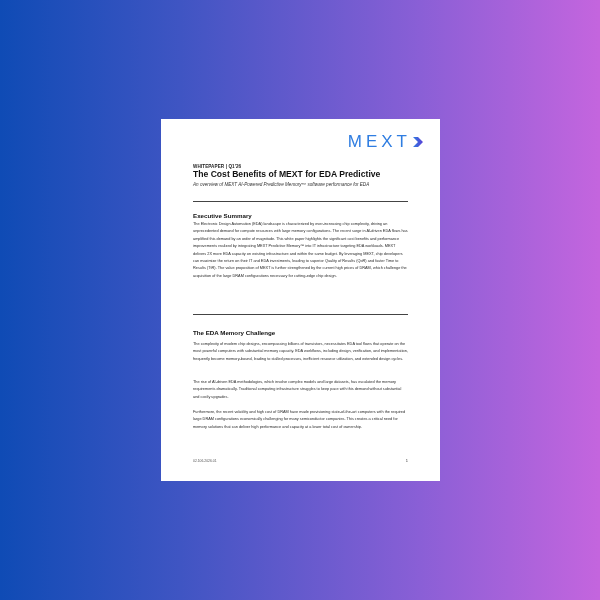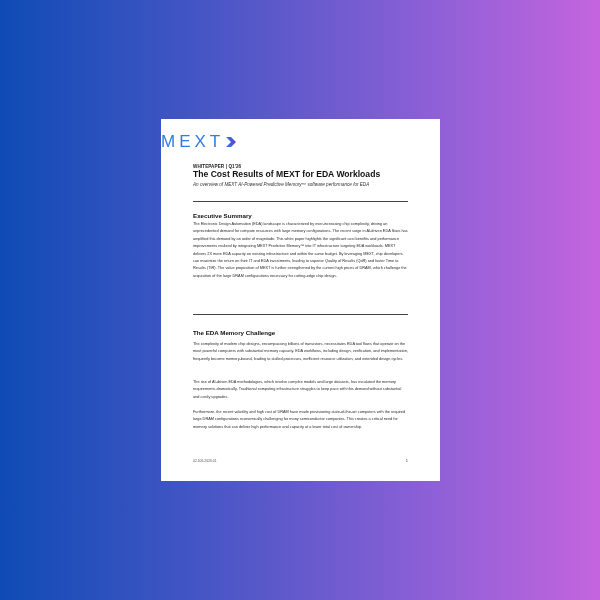--- a/index.html
+++ b/index.html
@@ -21,23 +21,23 @@
       width: 279px;
       height: 362px;
       background: #ffffff;
       box-sizing: border-box;
       padding: 0 32px;
       color: #1a1a1a;
     }
     .logo {
       position: absolute;
       left: 0;
-      right: 8px;
+      right: 16px;
       top: 13px;
-      text-align: left;
+      text-align: right;
       height: 20px;
     }
     .logo-text {
       font-family: "Liberation Sans", sans-serif;
       font-size: 17px;
       letter-spacing: 4px;
       color: #2f7de1;
       font-weight: normal;
       vertical-align: middle;
     }
@@ -133,21 +133,21 @@
         <linearGradient id="chevGrad" x1="0" y1="0" x2="1" y2="0">
           <stop offset="0%" stop-color="#2f7de1"></stop>
           <stop offset="100%" stop-color="#5a3fd6"></stop>
         </linearGradient>
       </defs>
       <polygon points="1,1 6,1 11,6 6,11 1,11 6,6" fill="url(#chevGrad)"></polygon>
     </svg>
   </div>
 
   <div class="kicker">WHITEPAPER | Q1'26</div>
-  <div class="title">The Cost Results of MEXT for EDA Workloads</div>
+  <div class="title">The Cost Benefits of MEXT for EDA Predictive</div>
   <div class="subtitle">An overview of MEXT AI-Powered Predictive Memory™ software performance for EDA</div>
 
   <div class="rule rule-1"></div>
 
   <div class="section-heading h-exec">Executive Summary</div>
   <div class="para p-exec">The Electronic Design Automation (EDA) landscape is characterized by ever-increasing chip complexity, driving an unprecedented demand for compute resources with large memory configurations. The recent surge in AI-driven EDA flows has amplified this demand by an order of magnitude. This white paper highlights the significant cost benefits and performance improvements realized by integrating MEXT Predictive Memory™ into IT infrastructure targeting EDA workloads. MEXT delivers 2X more EDA capacity on existing infrastructure and within the same budget. By leveraging MEXT, chip developers can maximize the return on their IT and EDA investments, leading to superior Quality of Results (QoR) and faster Time to Results (TtR). The value proposition of MEXT is further strengthened by the current high prices of DRAM, which challenge the acquisition of the large DRAM configurations necessary for cutting-edge chip design.</div>
 
   <div class="rule rule-2"></div>
 
   <div class="section-heading h-challenge">The EDA Memory Challenge</div>

